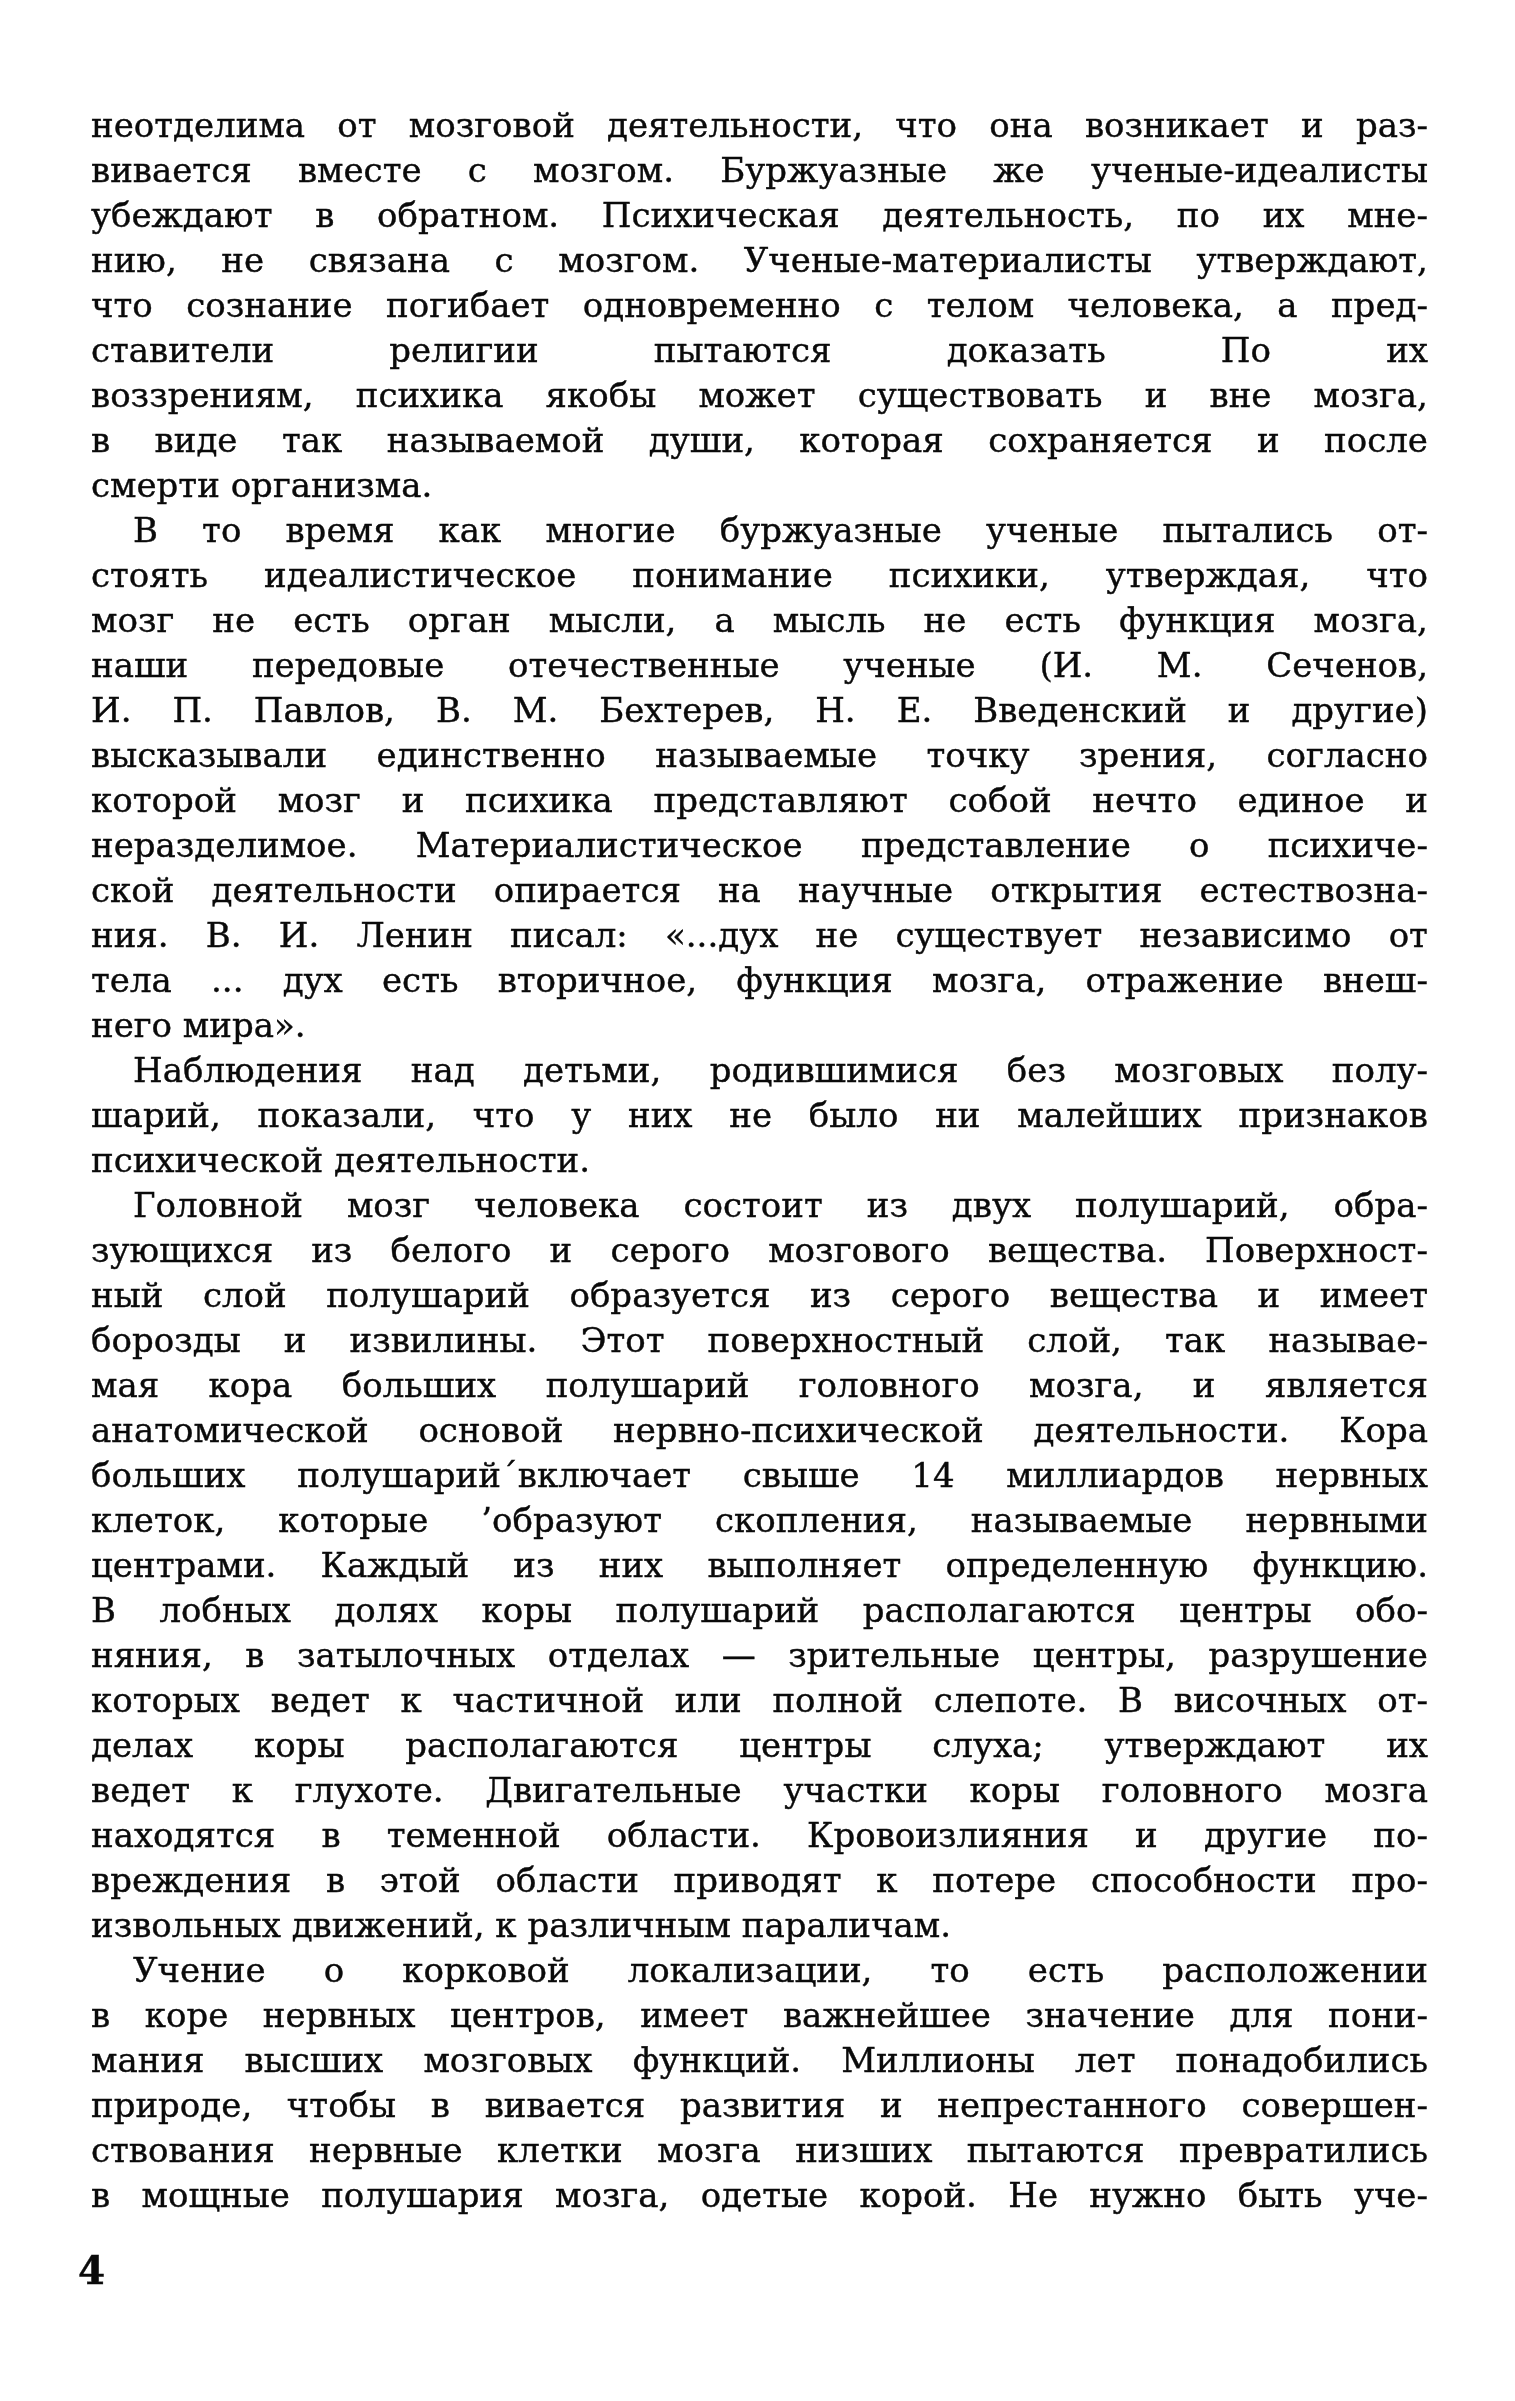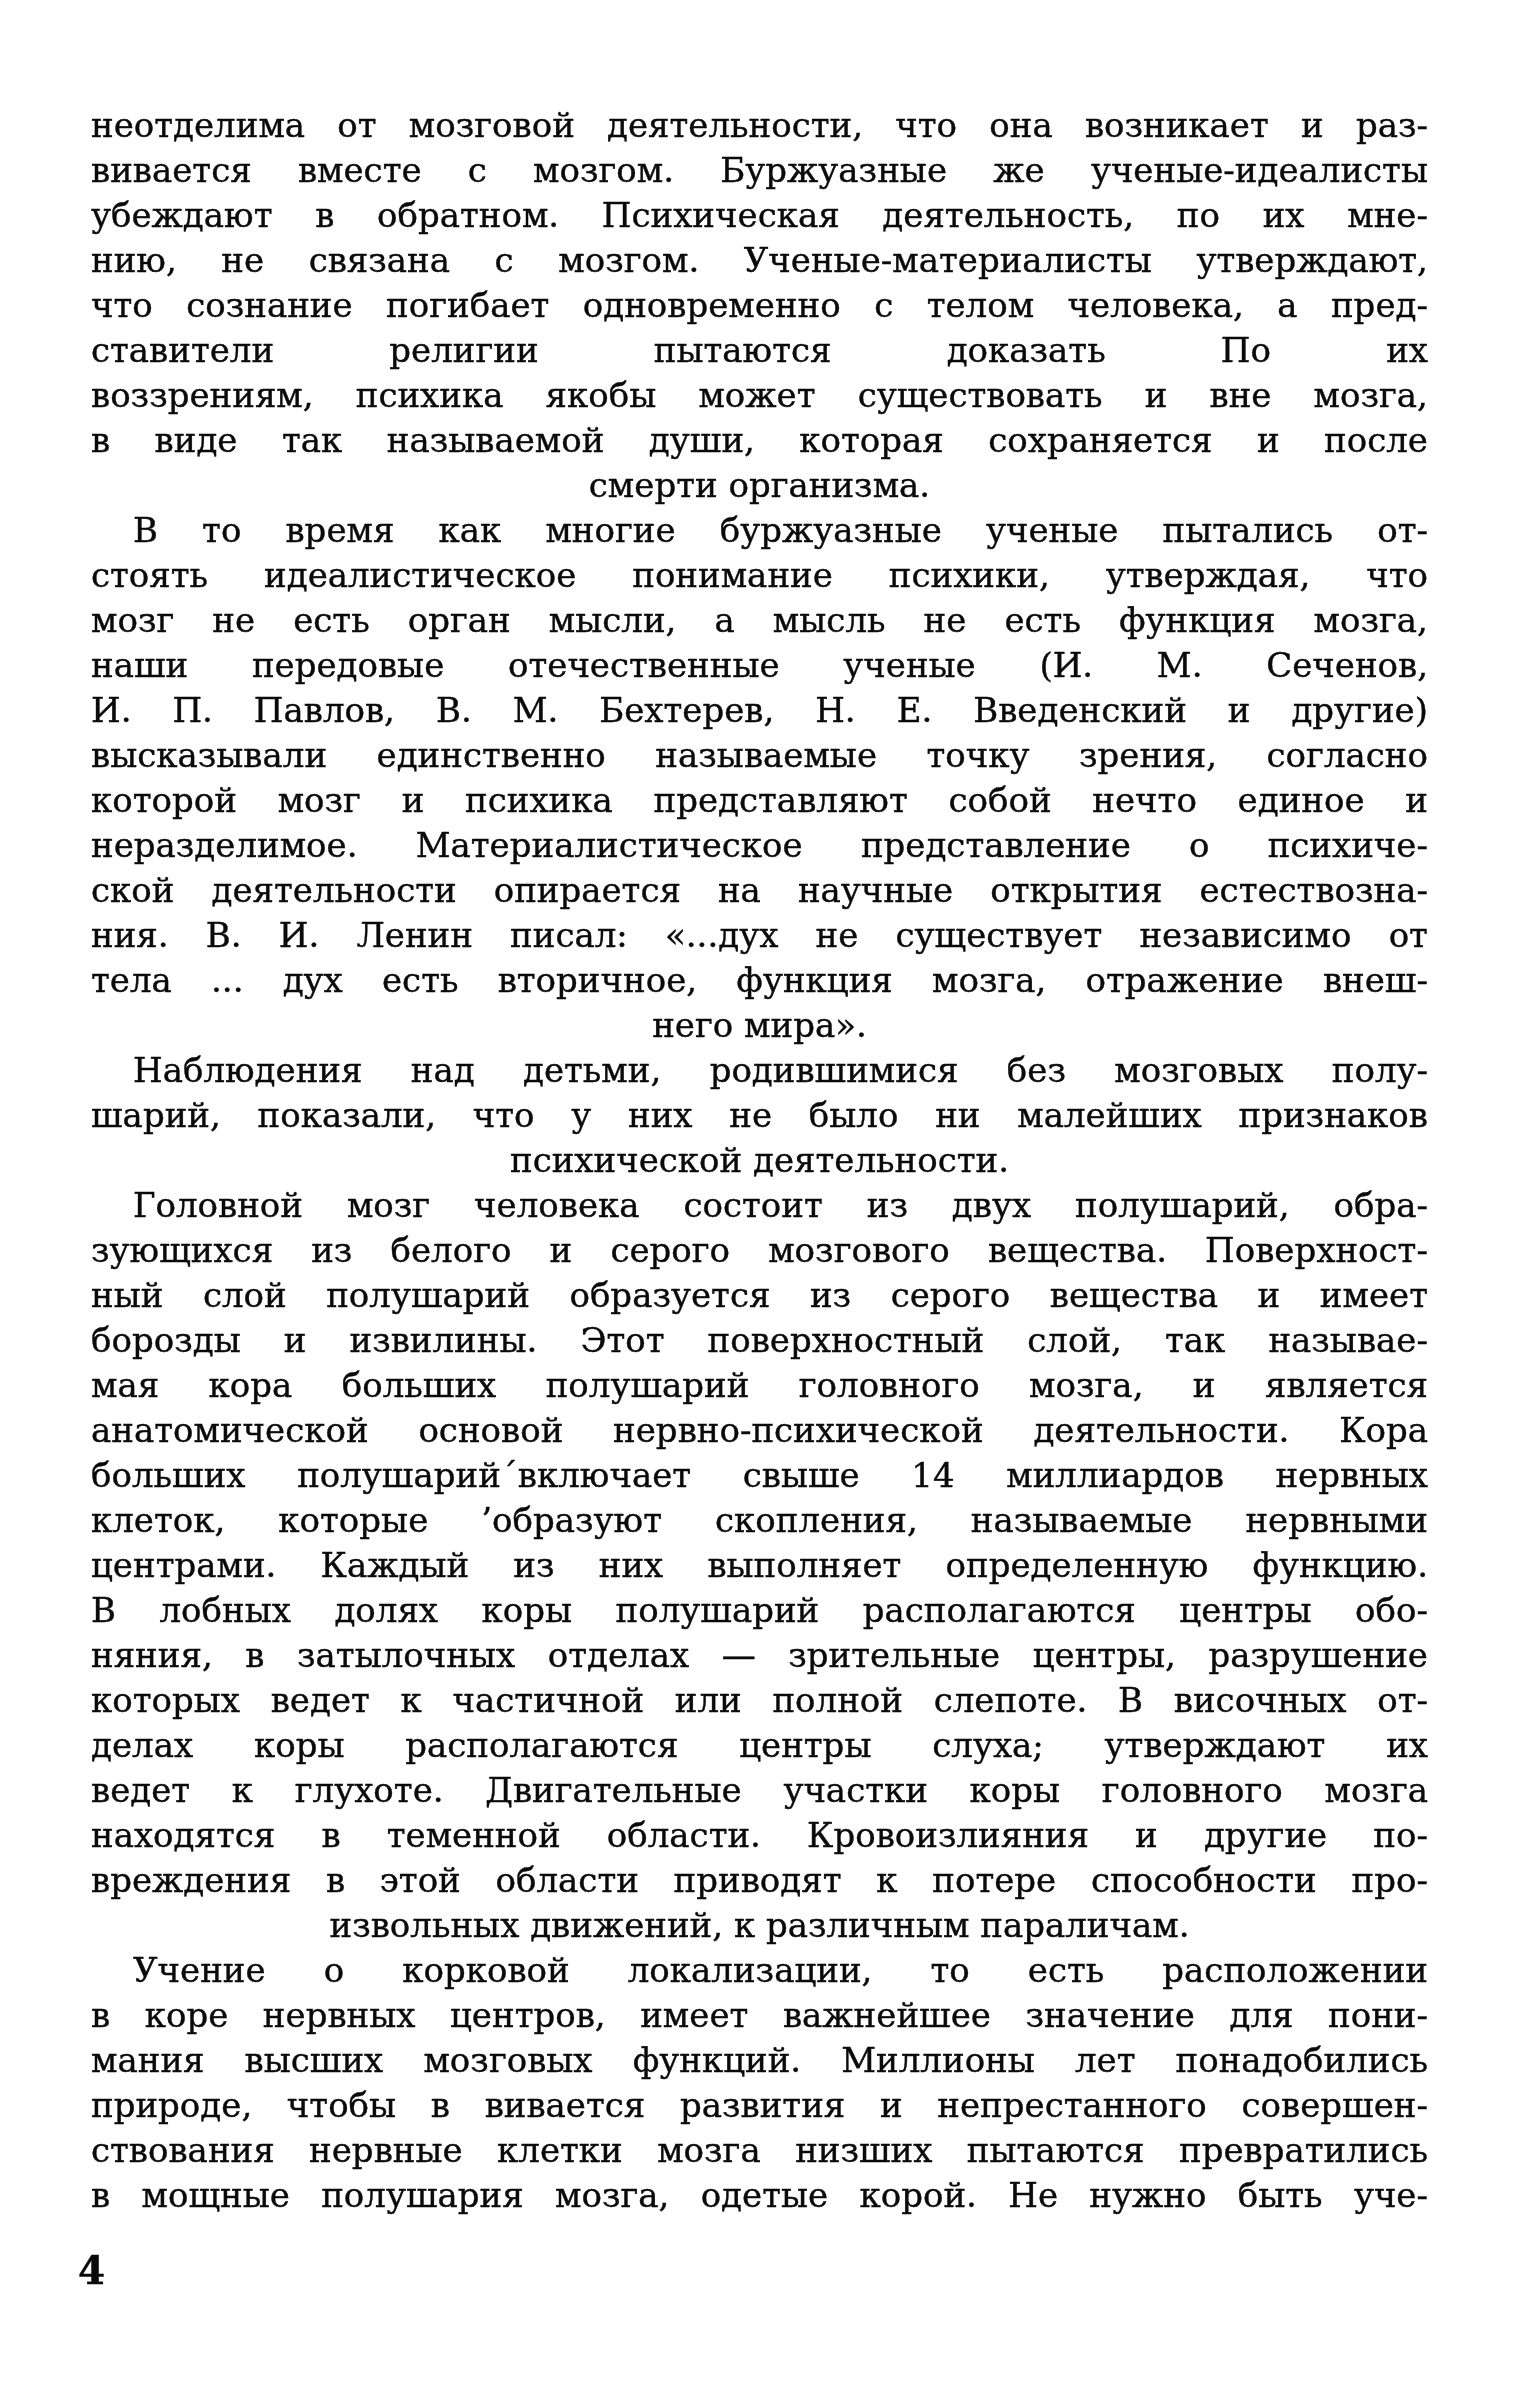--- a/index.html
+++ b/index.html
@@ -28,21 +28,21 @@
     font-size: 34px;
     white-space: nowrap;
     -webkit-text-stroke: 0.4px #0a0a0a;
   }
   .line.justify {
     display: flex;
     justify-content: space-between;
   }
   .line.left {
     display: block;
-    text-align: center;
+    text-align: left;
   }
   .line.indent.justify {
     padding-left: 42px;
   }
   .page-number {
     position: absolute;
     left: 78px;
     top: 2250px;
     font-size: 39px;
     line-height: 41px;

